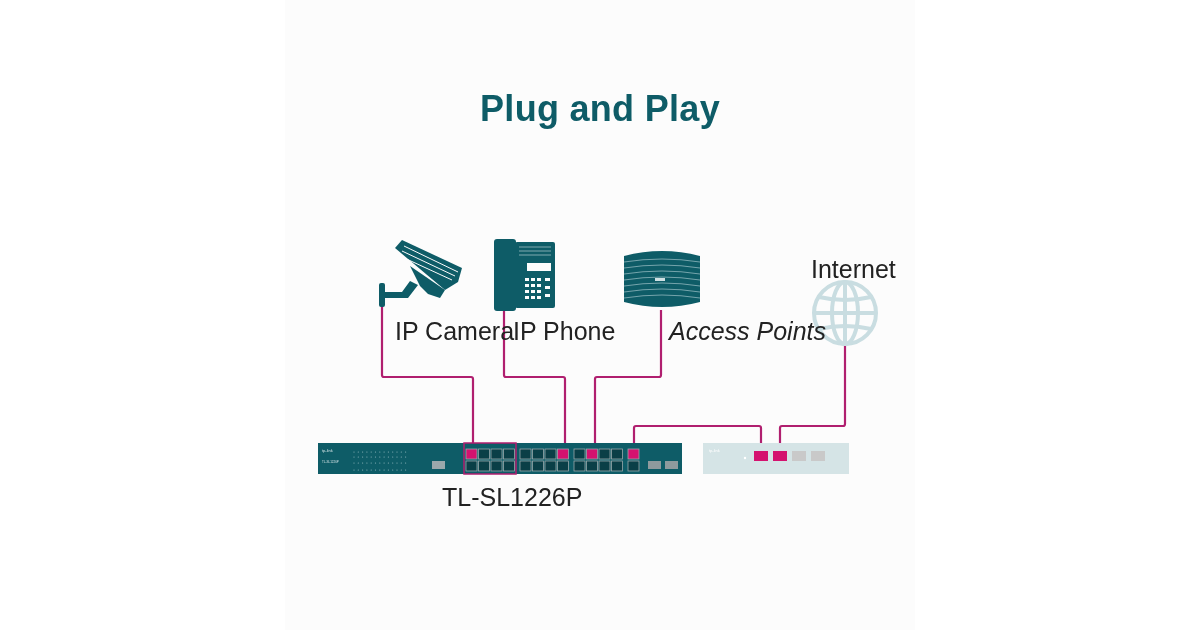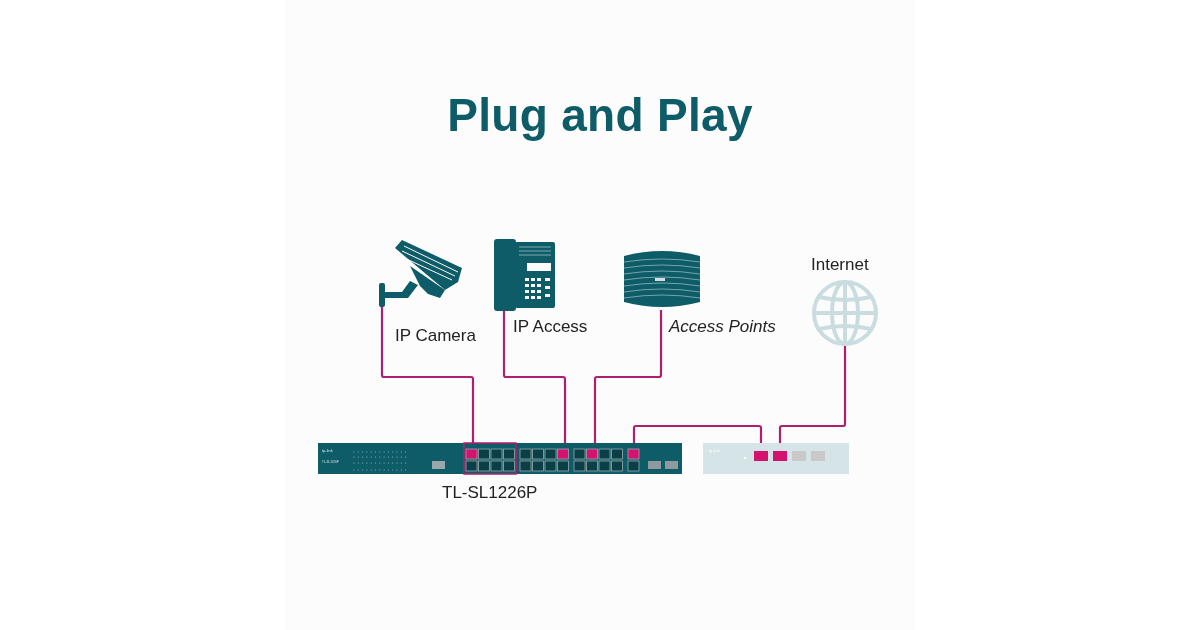--- a/index.html
+++ b/index.html
@@ -1,19 +1,19 @@
 <!DOCTYPE html>
 <html><head>
 <meta charset="utf-8">
 <style>
   html, body { margin:0; padding:0; }
   body { width:1200px; height:630px; background:#ffffff; position:relative; overflow:hidden; font-family:"Liberation Sans", sans-serif; }
   .panel { position:absolute; left:285px; top:0; width:630px; height:630px; background:#fcfcfc; }
-  .title { position:absolute; left:0; width:1200px; top:88px; text-align:center; font-size:46px; font-weight:bold; color:#0e5c67; letter-spacing:0.3px; }
-  .label { position:absolute; font-size:17px; color:#222; white-space:nowrap; }
+  .title { position:absolute; left:0; width:1200px; top:88px; text-align:center; font-size:36px; font-weight:bold; color:#0e5c67; letter-spacing:0.3px; }
+  .label { position:absolute; font-size:25px; color:#222; white-space:nowrap; }
   svg.diagram { position:absolute; left:0; top:0; }
 </style>
 </head>
 <body>
 
 <div class="panel"></div>
 
 <div class="title">Plug and Play</div>
 
 <svg class="diagram" width="1200" height="630" viewBox="0 0 1200 630">
@@ -185,17 +185,17 @@
     <rect x="703" y="443" width="146" height="31" fill="#d5e4e6"></rect>
     <text x="709" y="452" font-size="4" fill="#ffffff" font-family="Liberation Sans, sans-serif">tp-link</text>
     <circle cx="745" cy="458" r="1.2" fill="#ffffff"></circle>
     <rect x="754" y="451" width="14" height="10" fill="#d4126f"></rect>
     <rect x="773" y="451" width="14" height="10" fill="#d4126f"></rect>
     <rect x="792" y="451" width="14" height="10" fill="#c9c9c9"></rect>
     <rect x="811" y="451" width="14" height="10" fill="#c9c9c9"></rect>
   </g>
 </svg>
 
-<div class="label" style="left:395px; top:317px;margin-top:9px;">IP Camera</div>
-<div class="label" style="left:513px; top:317px;">IP Access</div>
+<div class="label" style="left:395px; top:317px;">IP Camera</div>
+<div class="label" style="left:513px; top:317px;">IP Phone</div>
 <div class="label" style="left:669px; top:317px;font-style:italic;">Access Points</div>
 <div class="label" style="left:811px; top:255px;">Internet</div>
 <div class="label" style="left:442px; top:483px;">TL-SL1226P</div>
 
 </body></html>

